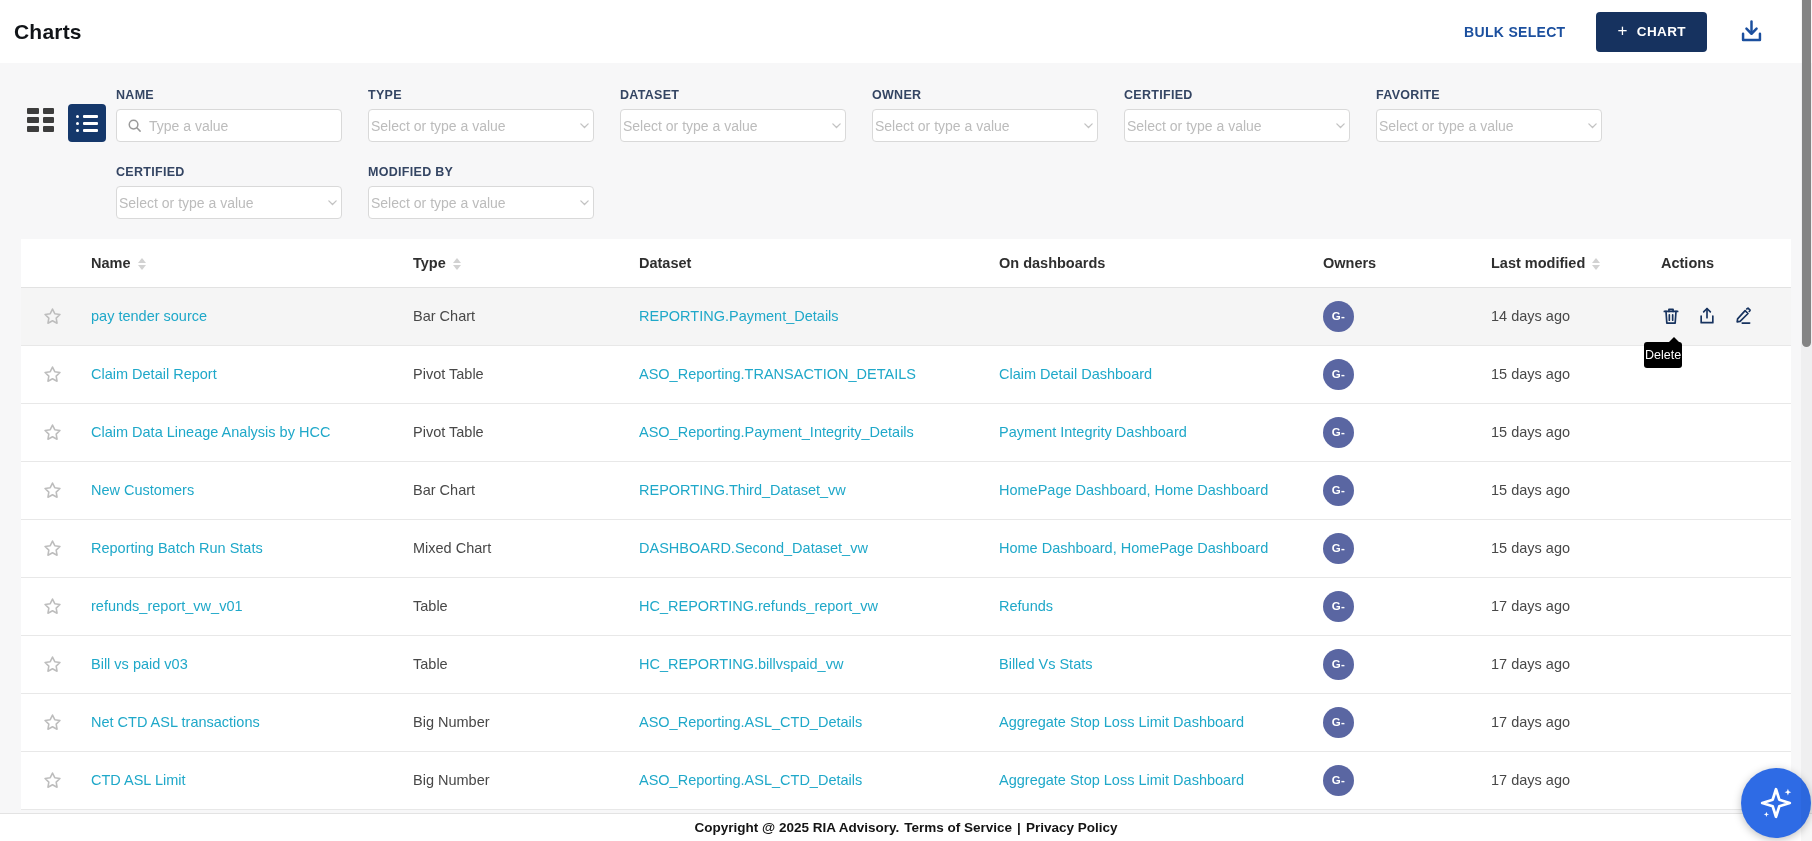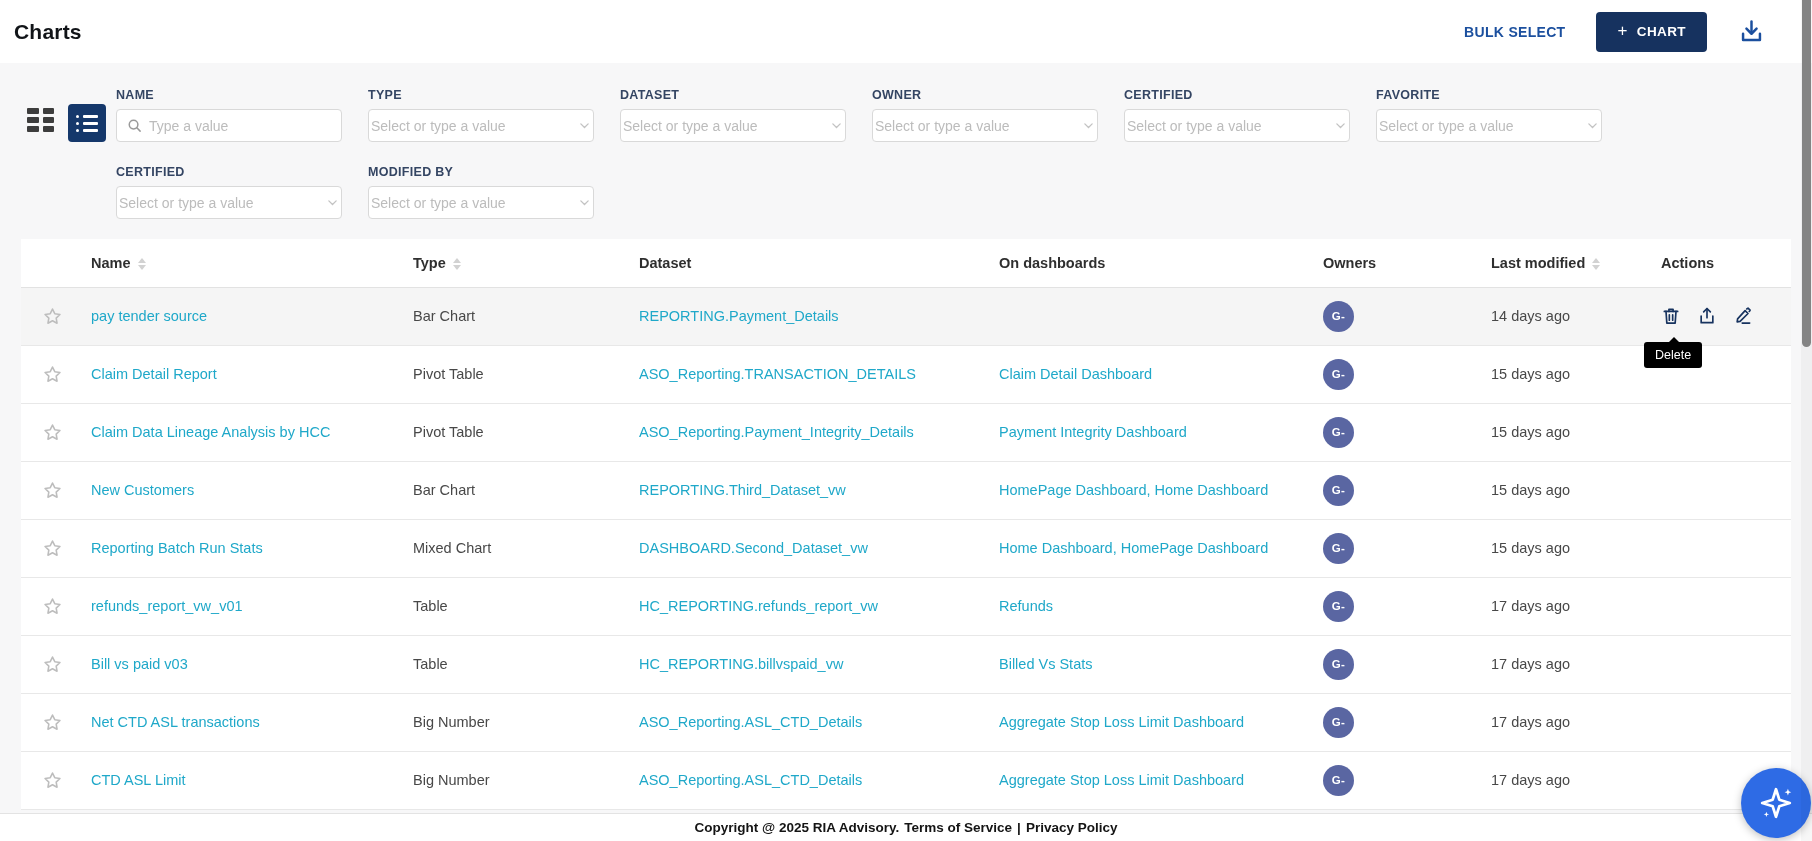--- a/index.html
+++ b/index.html
@@ -67,21 +67,21 @@
   .star { width:21px; height:21px; display:block; cursor:pointer; }
   a.teal { color:#1FA8C9; text-decoration:none; cursor:pointer; }
   .plain { color:#484848; }
   .avatar { width:31px; height:31px; border-radius:50%; background:#5A66A2; color:#fff;
     font-size:11.5px; font-weight:700; display:flex; align-items:center; justify-content:center;
     letter-spacing:.3px; cursor:default; }
   td.actions-cell { position:relative; overflow:visible; }
   .action-group { display:flex; align-items:center; gap:16px; }
   .action-group svg { width:20px; height:20px; cursor:pointer; display:block; }
   .tooltip { position:absolute; left:-7px; top:54px; background:#000; color:#fff;
-    font-size:12.5px; padding:6px 11px; border-radius:3px; z-index:20; white-space:nowrap; }
+    font-size:12.5px; padding:6px 1px; border-radius:3px; z-index:20; white-space:nowrap; }
   .tooltip::before { content:""; position:absolute; top:-5px; left:24px; width:0; height:0;
     border-left:6px solid transparent; border-right:6px solid transparent;
     border-bottom:6px solid #000; }
 
   
   .footer { position:absolute; left:0; bottom:0; width:100%; height:28px; background:#fff;
     border-top:1px solid #e3e3e3; display:flex; align-items:center; justify-content:center;
     gap:5px; font-size:13.5px; font-weight:700; color:#141414; z-index:6; }
   .footer a { color:#141414; text-decoration:none; cursor:pointer; }
 

